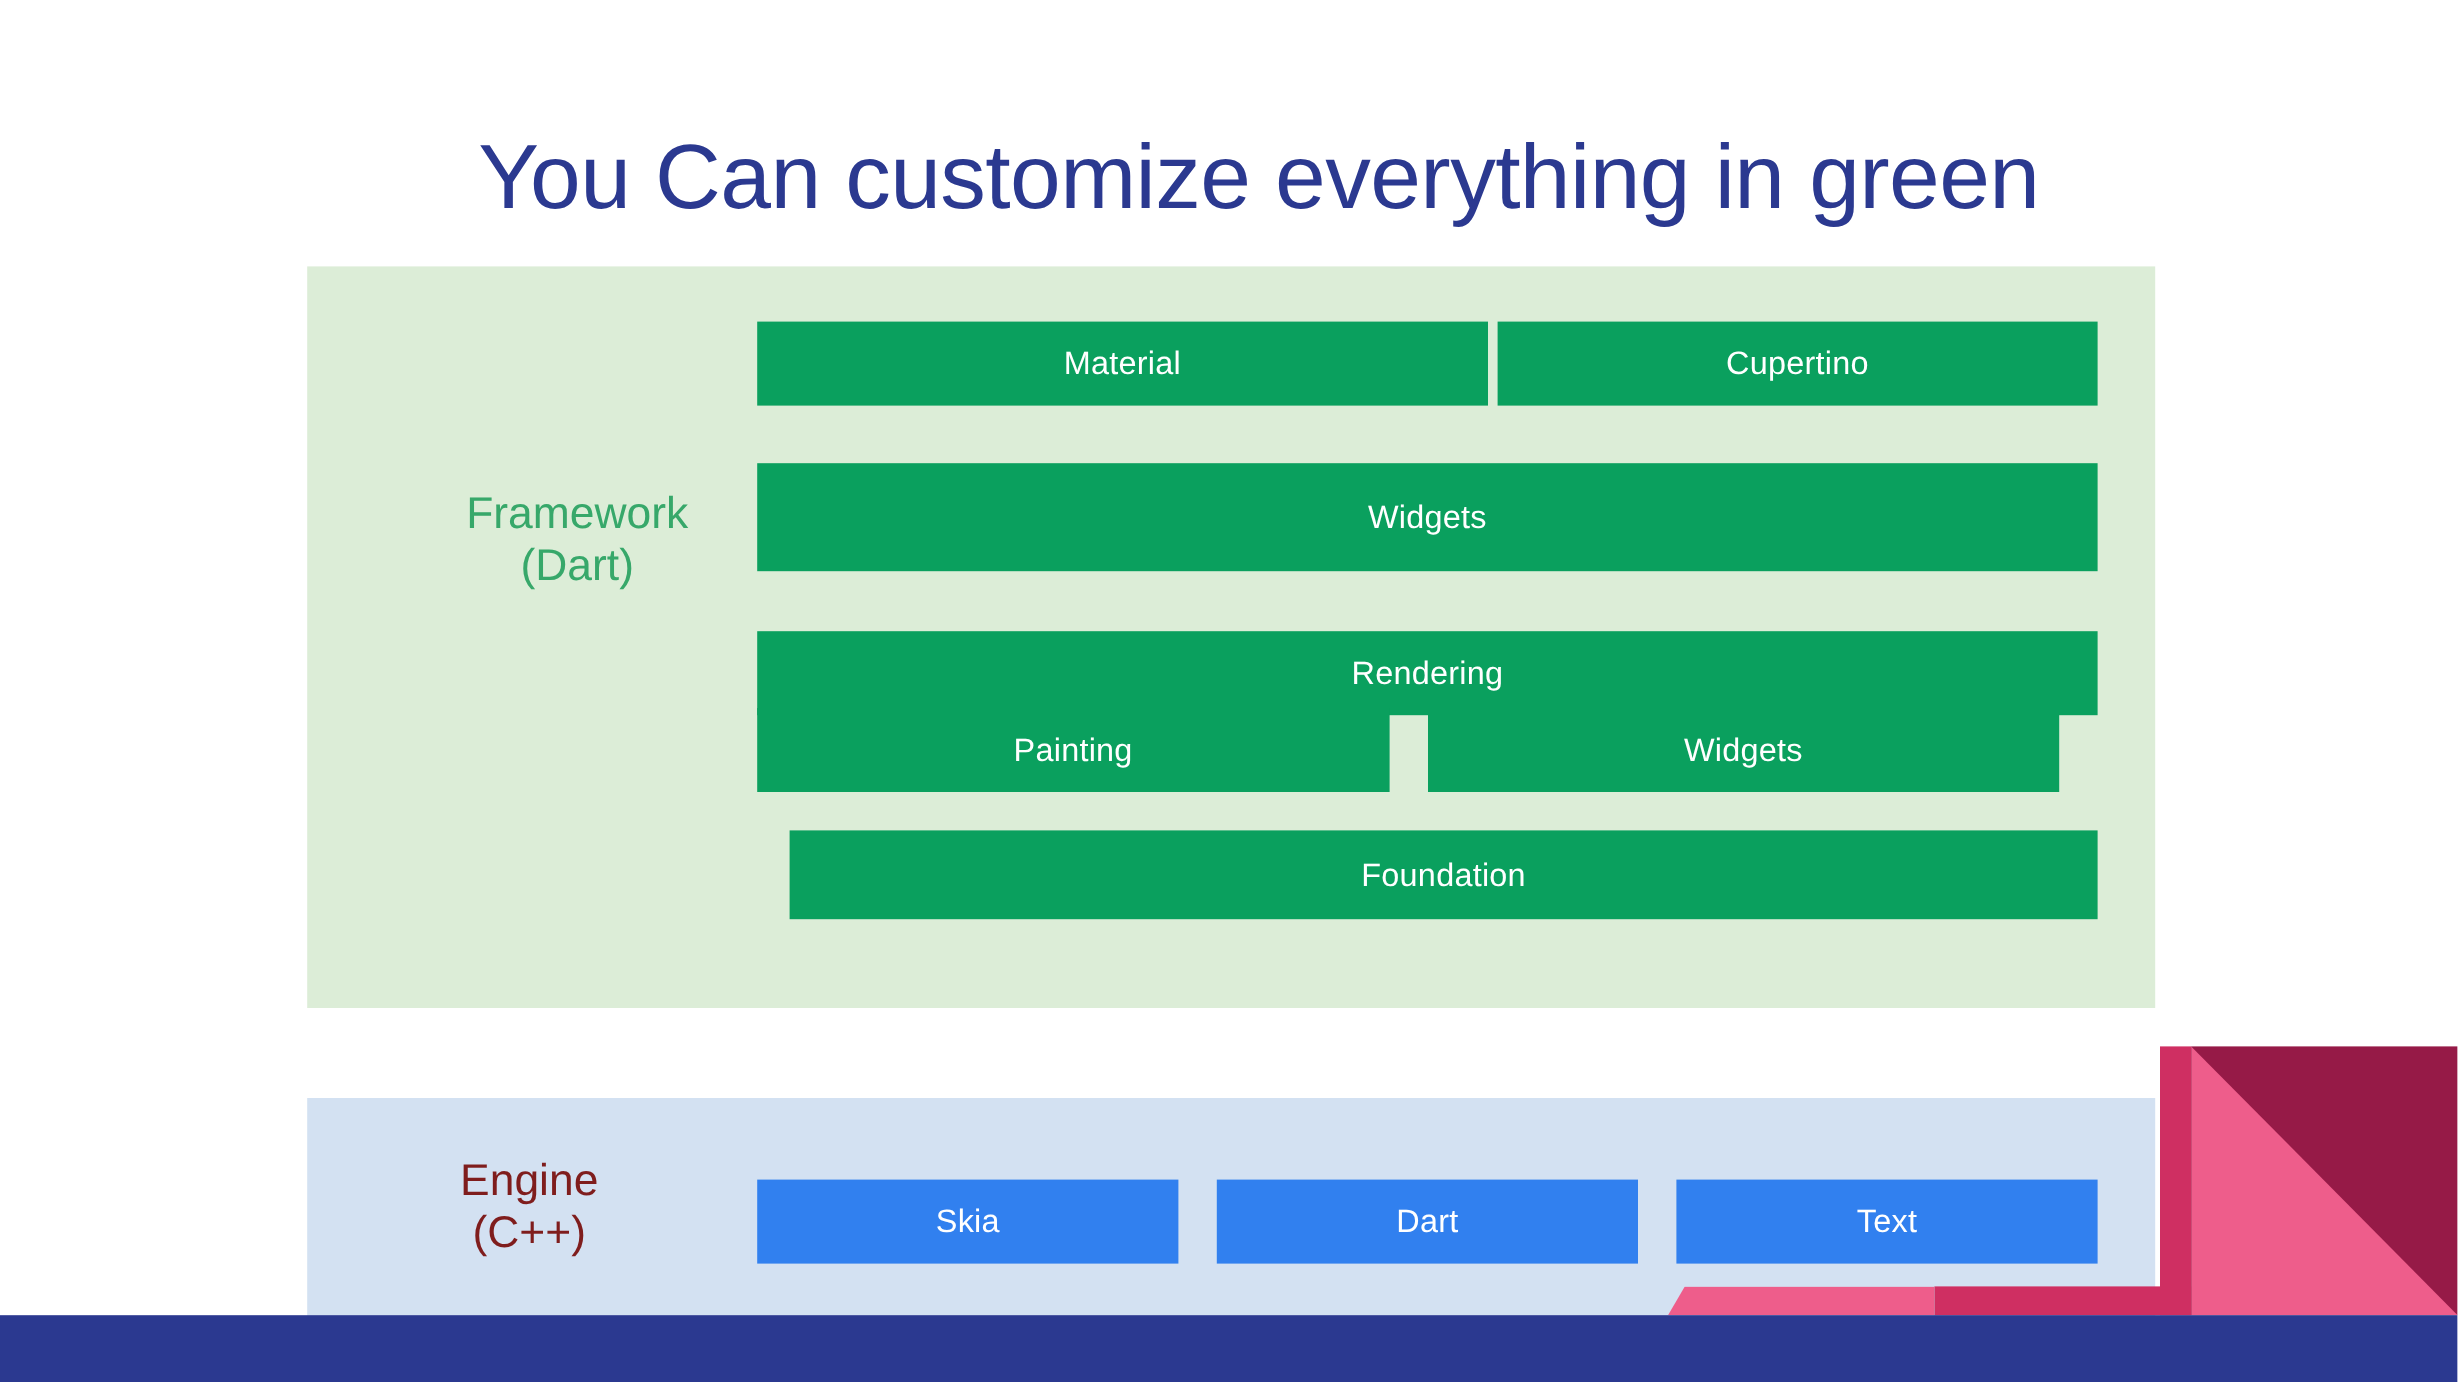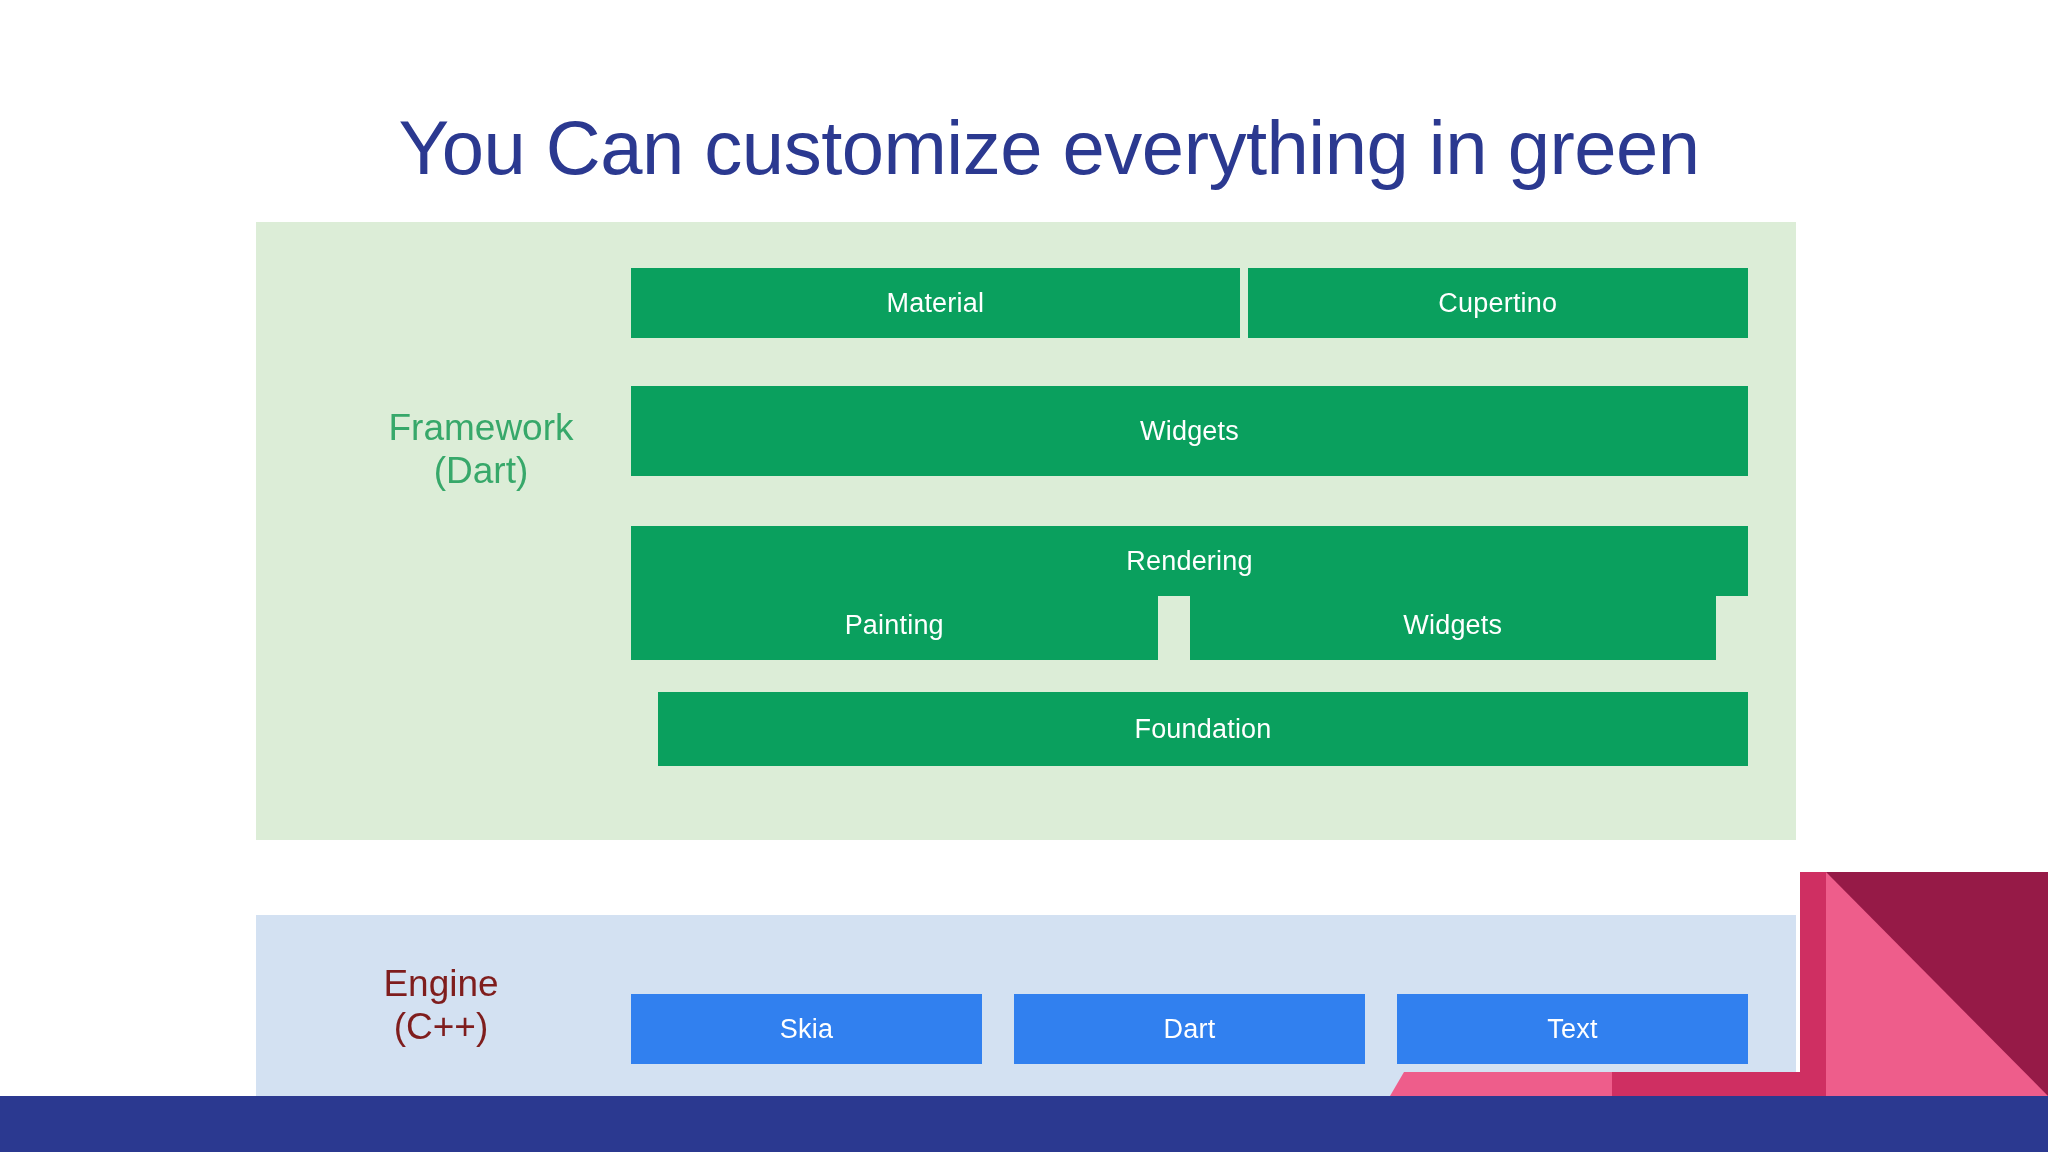--- a/index.html
+++ b/index.html
@@ -103,21 +103,21 @@
   .green-box { background: #0aa05e; }
   .blue-box  { background: #3180ef; }
 
   
   #row-platform { top: 46px;  height: 70px; }
   #row-widgets  { top: 164px; height: 90px; }
   #row-render   { top: 260px; height: 70px; margin-top: 44px; }
   #row-middle   { top: 368px; height: 70px; }
   #row-found    { top: 470px; height: 74px; padding-left: 27px; }
   
-  #row-engine   { top: 68px;  height: 70px; margin-top: 11px; }
+  #row-engine   { top: 68px;  height: 70px; }
 
   .gap-small { width: 8px; flex: 0 0 8px; }
   .gap-mid   { width: 32px; flex: 0 0 32px; }
 
   
   #deco-group {
     position: absolute;
     left: 1800px;
     top: 872px;
     width: 248px;

